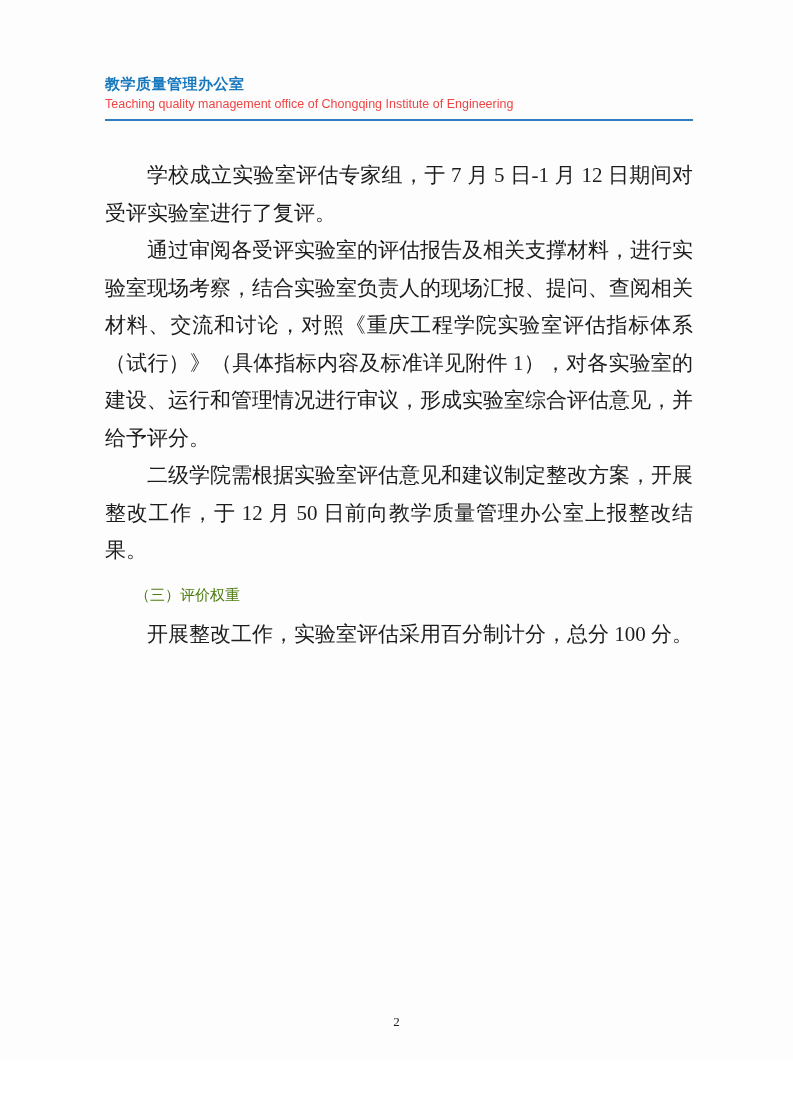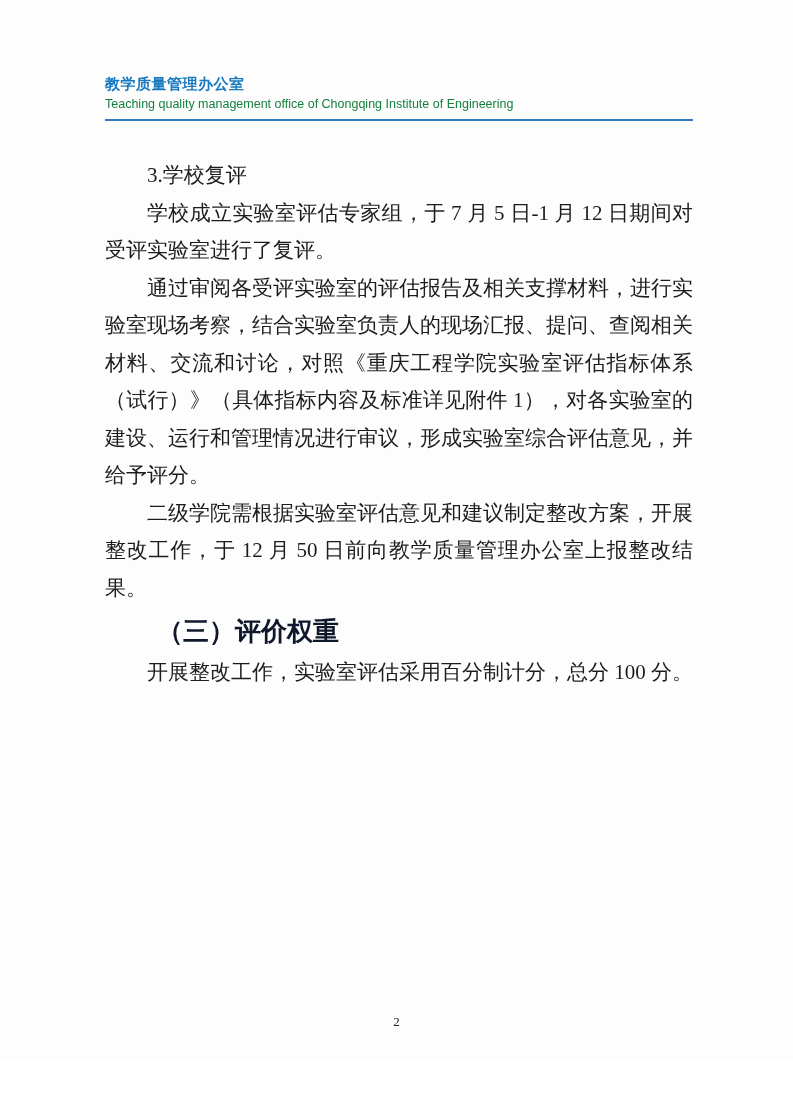--- a/index.html
+++ b/index.html
@@ -31,46 +31,46 @@
     font-size: 15px;
     line-height: 19px;
     color: #1878be;
     letter-spacing: 0.5px;
   }
   .header-title-en {
     font-family: "Liberation Sans", "DejaVu Sans", sans-serif;
     font-size: 12.5px;
     line-height: 16px;
     margin-top: 3px;
-    color: #15803d;
+    color: #ef4444;
   }
   
   .doc-body {
     position: absolute;
     left: 105px;
     width: 588px;
     top: 157px;
   }
   .body-p {
     margin: 0;
     font-size: 21px;
     line-height: 37.5px;
     text-align: justify;
     text-justify: inter-ideograph;
     text-indent: 2em;
     word-break: break-all;
   }
   .section-heading {
     margin: 6px 0 3px 0;
     font-family: "Liberation Sans", "DejaVu Sans", sans-serif;
-    font-weight: bold;
-    font-size: 26px;
+    font-weight: normal;
+    font-size: 15px;
     line-height: 37.5px;
     text-indent: 2em;
-    color: #0f172a;
+    color: #4d7c0f;
   }
   
   .footer {
     position: absolute;
     left: 0;
     width: 793px;
     top: 1012px;
     text-align: center;
   }
   .page-number {
@@ -83,21 +83,20 @@
 <body>
 
 <div class="page">
 
   <header class="header">
     <div class="header-title-zh">教学质量管理办公室</div>
     <div class="header-title-en">Teaching quality management office of Chongqing Institute of Engineering</div>
   </header>
 
   <main class="doc-body">
-    <p class="body-p">3.学校复评</p>
     <p class="body-p">学校成立实验室评估专家组，于 7 月 5 日-1 月 12 日期间对受评实验室进行了复评。</p>
     <p class="body-p">通过审阅各受评实验室的评估报告及相关支撑材料，进行实验室现场考察，结合实验室负责人的现场汇报、提问、查阅相关材料、交流和讨论，对照《重庆工程学院实验室评估指标体系（试行）》（具体指标内容及标准详见附件 1），对各实验室的建设、运行和管理情况进行审议，形成实验室综合评估意见，并给予评分。</p>
     <p class="body-p">二级学院需根据实验室评估意见和建议制定整改方案，开展整改工作，于 12 月 50 日前向教学质量管理办公室上报整改结果。</p>
     <p class="section-heading">（三）评价权重</p>
     <p class="body-p">开展整改工作，实验室评估采用百分制计分，总分 100 分。</p>
   </main>
 
   <footer class="footer">
     <span class="page-number">2</span>
   </footer>

